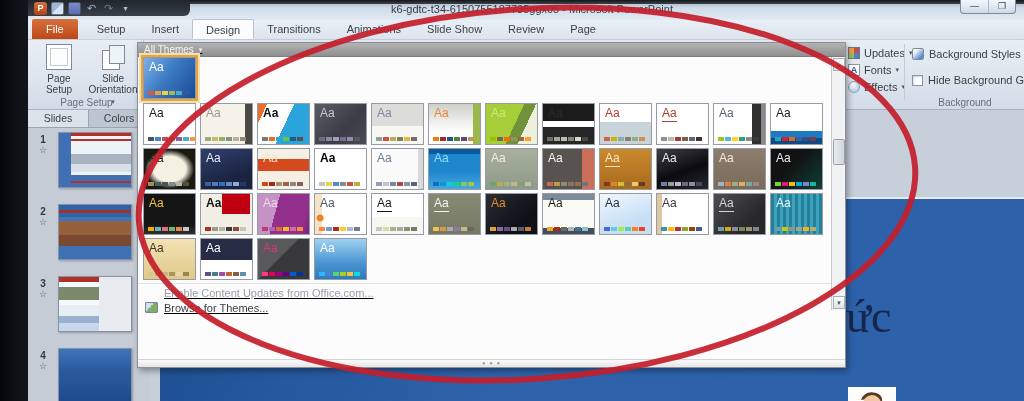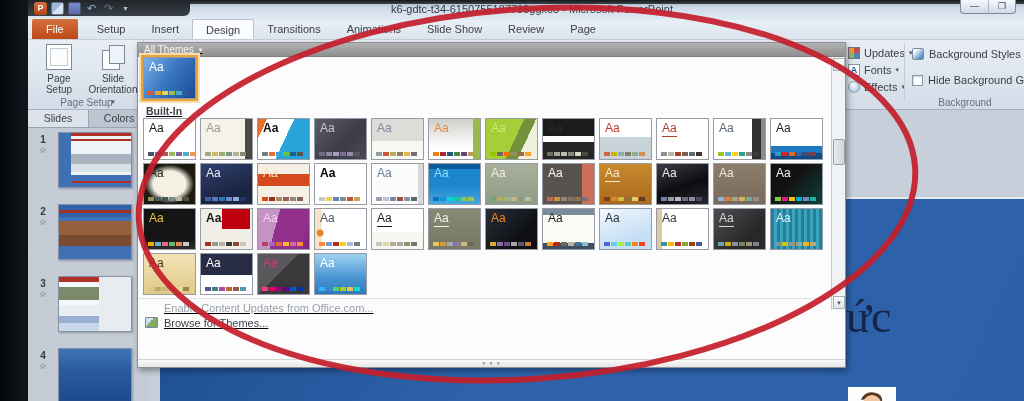--- a/index.html
+++ b/index.html
@@ -273,21 +273,20 @@
           <div class="sw">
             <i style="background: rgb(217, 89, 61);"></i>
             <i style="background: rgb(232, 163, 61);"></i>
             <i style="background: rgb(232, 212, 74);"></i>
             <i style="background: rgb(155, 187, 89);"></i>
             <i style="background: rgb(75, 172, 198);"></i>
             <i style="background: rgb(46, 90, 158);"></i>
           </div>
         </div>
       </div>
-    <div class="seclabel">Built-In</div>
     <div id="themegrid">
         <div class="trow">
           <div class="thumb" style="background: rgb(255, 255, 255);">
             <div class="aa" style="color: rgb(26, 26, 26);">Aa</div>
             <div class="sw">
               <i style="background: rgb(68, 84, 106);"></i>
               <i style="background: rgb(79, 129, 189);"></i>
               <i style="background: rgb(192, 80, 77);"></i>
               <i style="background: rgb(155, 187, 89);"></i>
               <i style="background: rgb(128, 100, 162);"></i>

